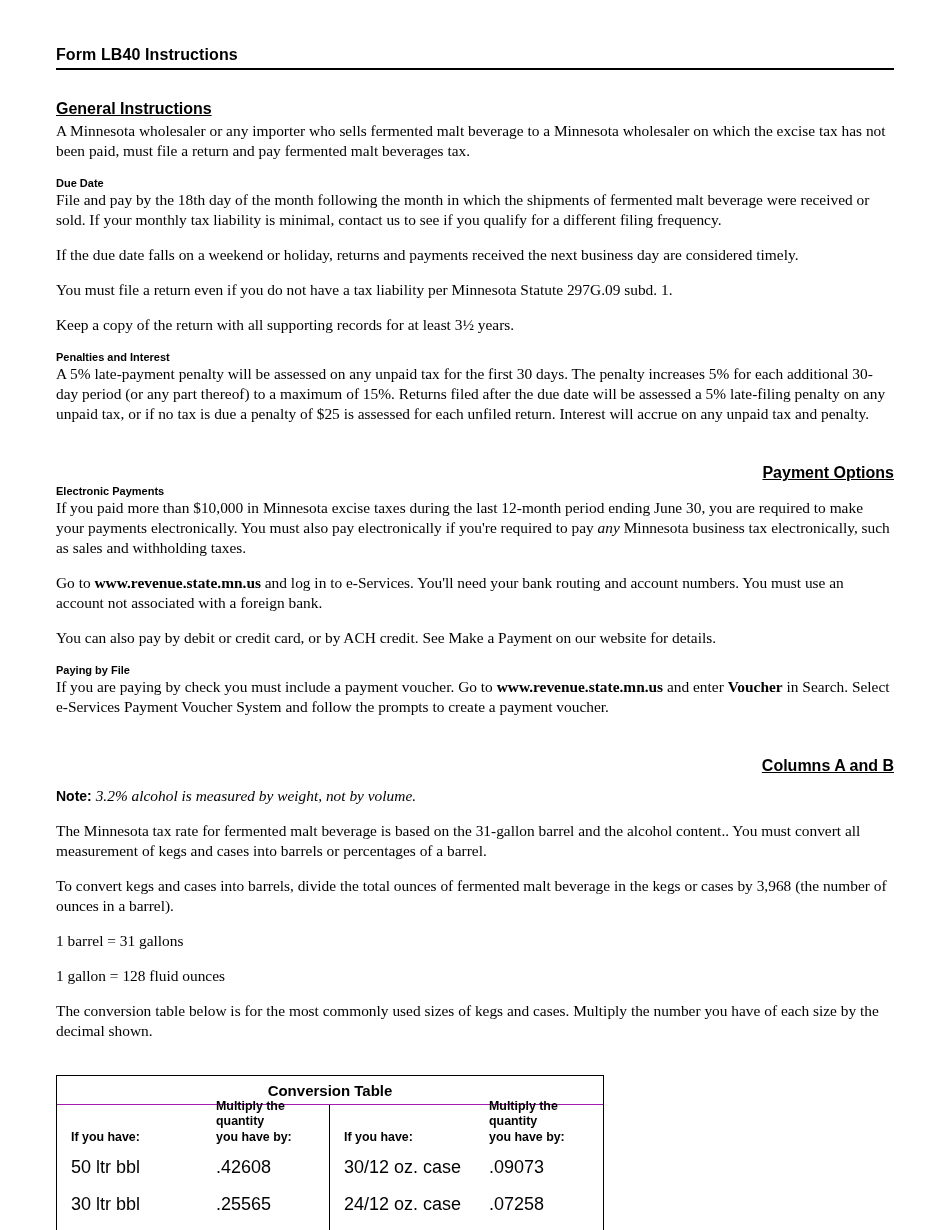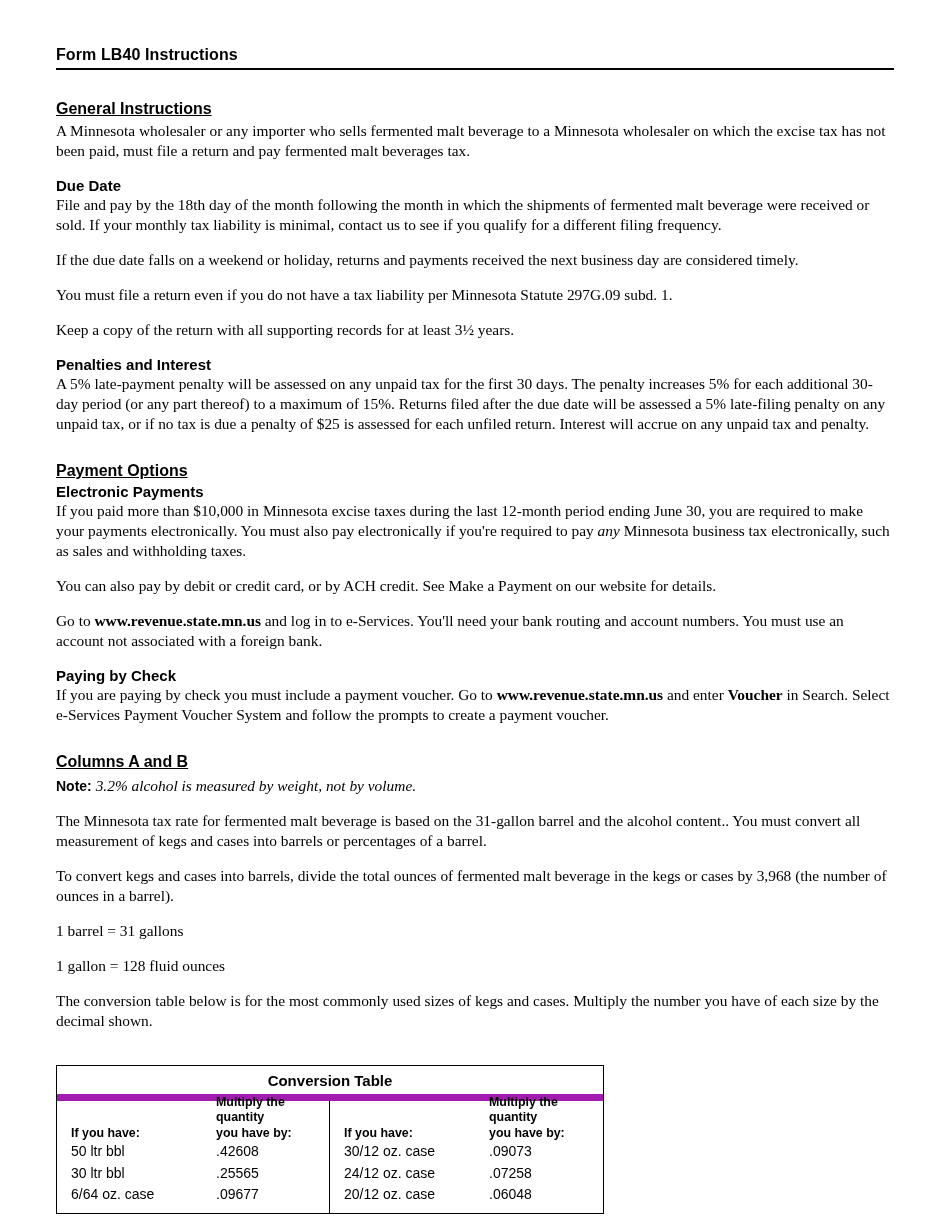--- a/index.html
+++ b/index.html
@@ -32,46 +32,47 @@
     margin-bottom: 30px;
   }
   h1.section {
     font-family: "Liberation Sans", sans-serif;
     font-weight: bold;
     font-size: 16px;
     margin: 0 0 3px 0;
     text-decoration: underline;
   }
   h1.section.spaced {
-    margin-top: 28px;
+    margin-top: 40px;
+    text-align: right;
   }
   h2.sub {
     font-family: "Liberation Sans", sans-serif;
     font-weight: bold;
-    font-size: 15px;
+    font-size: 11px;
     margin: 16px 0 1px 0;
   }
   h2.sub.tight {
     margin-top: 14px;
   }
   p {
     font-size: 15.4px;
     line-height: 1.30;
     margin: 0 0 0 0;
     text-align: left;
   }
   p.gap {
     margin-top: 15px;
   }
   .bold { font-weight: bold; }
   .ital { font-style: italic; }
   .note-line {
     font-size: 15.4px;
     line-height: 1.30;
-    margin-top: 5px;
+    margin-top: 11px;
   }
   .note-label {
     font-family: "Liberation Sans", sans-serif;
     font-weight: bold;
     font-size: 14px;
   }
 
   
   .table-wrap {
     margin-top: 34px;
@@ -79,21 +80,21 @@
     width: 548px;
     border: 1px solid #000;
     box-sizing: border-box;
   }
   .table-title {
     font-family: "Liberation Sans", sans-serif;
     font-weight: bold;
     font-size: 15px;
     text-align: center;
     padding: 6px 0 5px 0;
-    border-bottom: 7px solid #a21caf;
+    border-bottom: 1px solid #a21caf;
   }
   .table-body {
     display: flex;
   }
   .tcol {
     flex: 1 1 50%;
     box-sizing: border-box;
     padding: 6px 14px 8px 14px;
   }
   .tcol.left {
@@ -107,22 +108,23 @@
     line-height: 1.25;
     height: 34px;
     align-items: flex-end;
   }
   .thead .c1 { width: 145px; }
   .thead .c2 { flex: 1; }
   .thead .h2line { display: block; }
   .trow {
     display: flex;
     font-family: "Liberation Sans", sans-serif;
-    font-size: 14px;
+    font-size: 18px;
     line-height: 1.52;
+    margin-top: 9px;
   }
   .trow .c1 { width: 145px; }
   .trow .c2 { flex: 1; }
 
   .footer {
     position: absolute;
     left: 56px;
     right: 56px;
     bottom: 36px;
     font-size: 15px;
@@ -145,24 +147,24 @@
   <p class="gap">You must file a return even if you do not have a tax liability per Minnesota Statute 297G.09 subd. 1.</p>
   <p class="gap">Keep a copy of the return with all supporting records for at least 3½ years.</p>
 
   <h2 class="sub">Penalties and Interest</h2>
   <p>A 5% late-payment penalty will be assessed on any unpaid tax for the first 30 days. The penalty increases 5% for each additional 30-day period (or any part thereof) to a maximum of 15%. Returns filed after the due date will be assessed a 5% late-filing penalty on any unpaid tax, or if no tax is due a penalty of $25 is assessed for each unfiled return. Interest will accrue on any unpaid tax and penalty.</p>
 
   <h1 class="section spaced">Payment Options</h1>
 
   <h2 class="sub tight" style="margin-top:2px">Electronic Payments</h2>
   <p><span>If you paid more than $10,000 in Minnesota excise taxes during the last 12-month period ending June 30, you are required to make your payments electronically. You must also pay electronically if you're required to pay </span><span class="ital">any</span><span> Minnesota business tax electronically, such as sales and withholding taxes.</span></p>
+  <p class="gap"><span>Go to </span><span class="bold">www.revenue.state.mn.us</span><span> and log in to e-Services. You'll need your bank routing and account numbers. You must use an account not associated with a foreign bank.</span></p>
   <p class="gap">You can also pay by debit or credit card, or by ACH credit. See Make a Payment on our website for details.</p>
-  <p class="gap"><span>Go to </span><span class="bold">www.revenue.state.mn.us</span><span> and log in to e-Services. You'll need your bank routing and account numbers. You must use an account not associated with a foreign bank.</span></p>
-
-  <h2 class="sub">Paying by Check</h2>
+
+  <h2 class="sub">Paying by File</h2>
   <p><span>If you are paying by check you must include a payment voucher. Go to </span><span class="bold">www.revenue.state.mn.us</span><span> and enter </span><span class="bold">Voucher</span><span> in Search. Select e-Services Payment Voucher System and follow the prompts to create a payment voucher.</span></p>
 
   <h1 class="section spaced">Columns A and B</h1>
   <div class="note-line"><span class="note-label">Note:</span> <span class="ital">3.2% alcohol is measured by weight, not by volume.</span></div>
 
   <p class="gap">The Minnesota tax rate for fermented malt beverage is based on the 31-gallon barrel and the alcohol content.. You must convert all measurement of kegs and cases into barrels or percentages of a barrel.</p>
   <p class="gap">To convert kegs and cases into barrels, divide the total ounces of fermented malt beverage in the kegs or cases by 3,968 (the number of ounces in a barrel).</p>
   <p class="gap">1 barrel = 31 gallons</p>
   <p class="gap">1 gallon = 128 fluid ounces</p>
   <p class="gap">The conversion table below is for the most commonly used sizes of kegs and cases. Multiply the number you have of each size by the decimal shown.</p>

